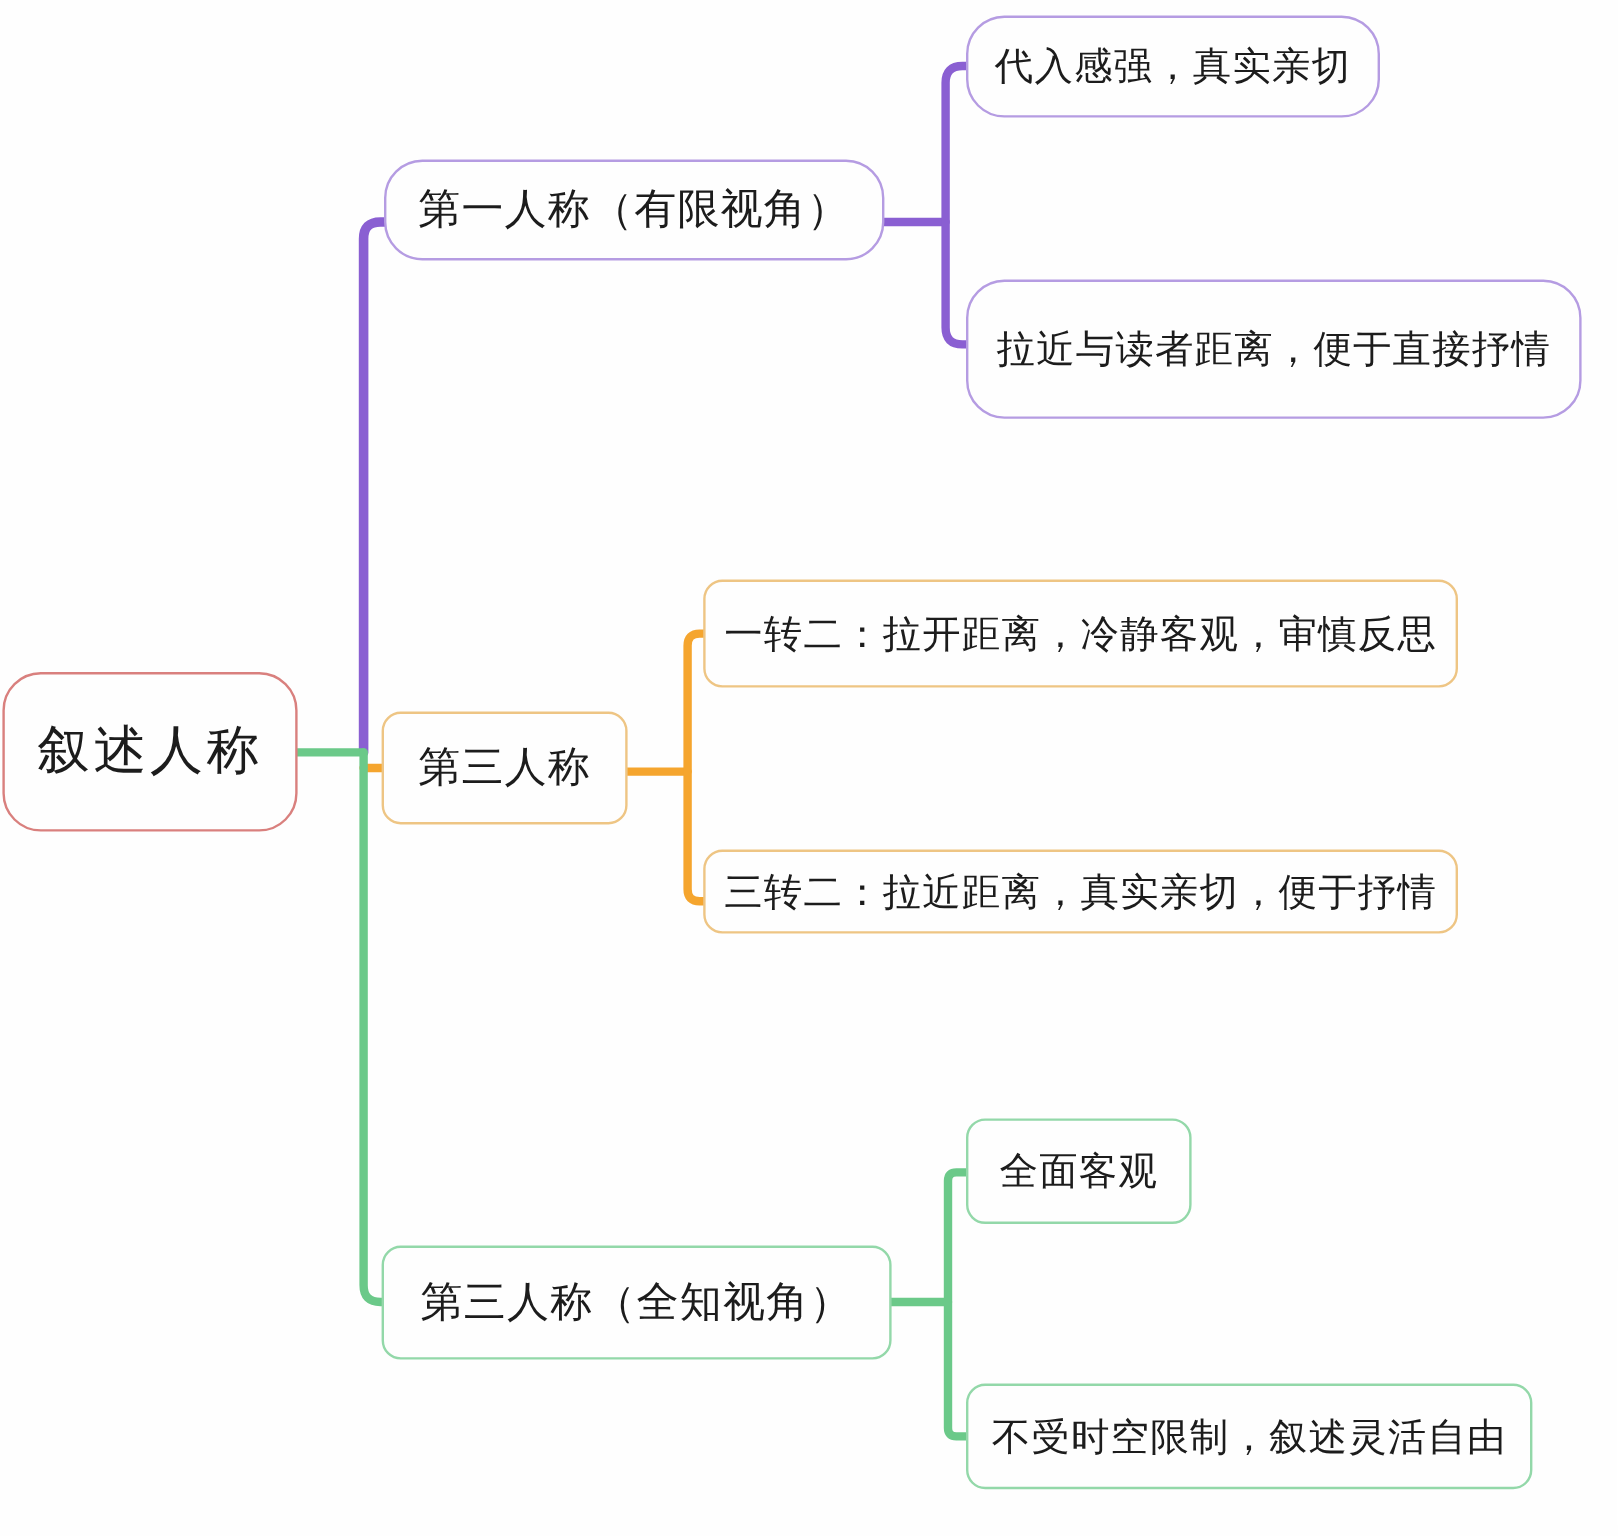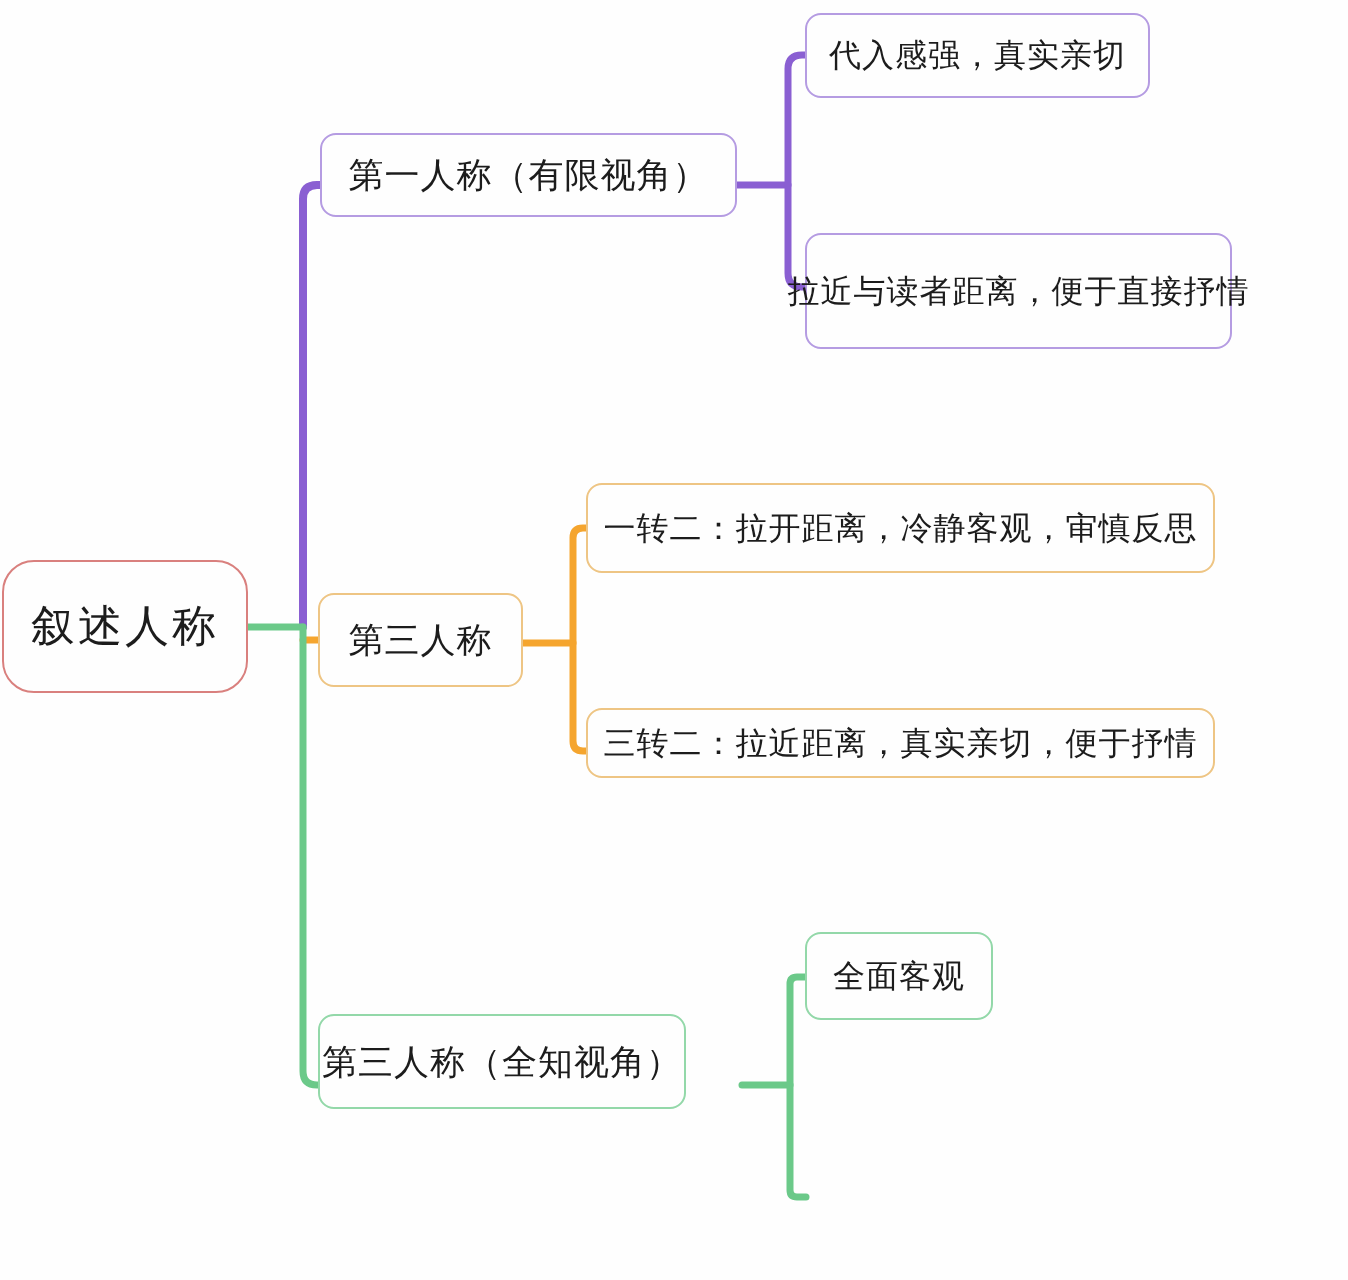--- a/index.html
+++ b/index.html
@@ -43,36 +43,36 @@
     white-space: nowrap;
     line-height: 1.2;
   }
   .node-root {
     left: 2px; top: 560px; width: 246px; height: 133px;
     border-color: #d9807e;
     border-radius: 32px;
     font-size: 44px;
     letter-spacing: 3px;
   }
-  .border-purple { border-color: #b59ce2; }
+  .border-purple { border-color: #b59ce2; border-radius: 32px; }
   .border-orange { border-color: #eec584; }
   .border-green  { border-color: #93d8a9; }
 
   .node-branch { font-size: 35px; }
   .node-leaf   { font-size: 32px; }
 
   .node-b1   { left: 320px; top: 133px;  width: 417px; height: 84px; }
   .node-b1c1 { left: 805px; top: 13px;   width: 345px; height: 85px; }
-  .node-b1c2 { left: 805px; top: 233px;  width: 427px; height: 116px; }
+  .node-b1c2 { left: 805px; top: 233px;  width: 513px; height: 116px; }
 
   .node-b2   { left: 318px; top: 593px;  width: 205px; height: 94px; }
   .node-b2c1 { left: 586px; top: 483px;  width: 629px; height: 90px; }
   .node-b2c2 { left: 586px; top: 708px;  width: 629px; height: 70px; }
 
-  .node-b3   { left: 318px; top: 1014px; width: 368px; height: 95px; }
+  .node-b3   { left: 318px; top: 1038px; width: 425px; height: 95px; }
   .node-b3c1 { left: 805px; top: 932px;  width: 188px; height: 88px; }
   .node-b3c2 { left: 805px; top: 1153px; width: 472px; height: 88px; }
 </style>
 </head>
 <body>
 
 <div class="canvas">
 
   <svg class="connectors" viewBox="0 0 1348 1280">
 
@@ -113,14 +113,17 @@
   <div class="node node-leaf node-b2c2 border-orange">
     <span>三转二：拉近距离，真实亲切，便于抒情</span>
   </div>
 
   <div class="node node-branch node-b3 border-green">
     <span>第三人称（全知视角）</span>
   </div>
   <div class="node node-leaf node-b3c1 border-green">
     <span>全面客观</span>
   </div>
+  <div class="node node-leaf node-b3c2 border-green">
+    <span>不受时空限制，叙述灵活自由</span>
+  </div>
 
 </div>
 
 </body></html>

